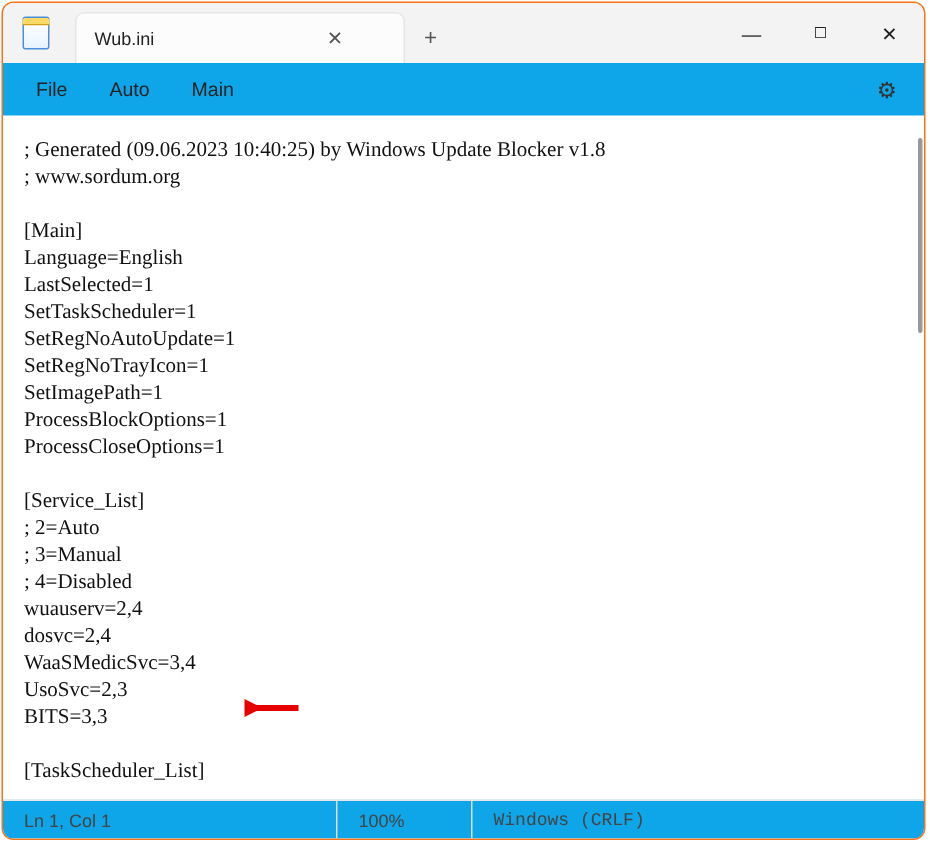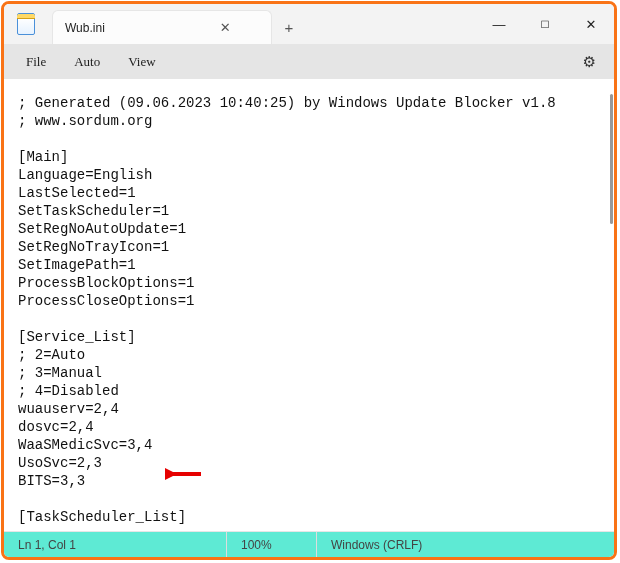--- a/index.html
+++ b/index.html
@@ -10,21 +10,21 @@
     body {
       font-family: "Segoe UI", Tahoma, sans-serif;
       background: #fff;
       width: 620px;
       height: 563px;
       overflow: hidden;
     }
     .window {
       width: 616px;
       height: 559px;
-      border: 3px solid #f97316;
+      border: 1px solid #f97316;
       border-radius: 8px;
       overflow: hidden;
       background: #fff;
       display: flex;
       flex-direction: column;
       margin: 1px;
     }
     .titlebar {
       height: 40px;
       background: #f3f3f3;
@@ -98,27 +98,26 @@
       display: flex;
       align-items: center;
       justify-content: center;
       color: #222;
     }
     .wc-min { font-size: 13px; }
     .wc-max { font-size: 10px; }
     .wc-close { font-size: 13px; }
     .menubar {
       height: 36px;
-      background: #e5e5e5;
+      background: #0ea5e9;
       display: flex;
       align-items: center;
       padding: 0 12px;
       gap: 8px;
       border-bottom: 1px solid #fff;
-      font-family: Liberation Serif, serif;
     }
     .menu-item {
       font-size: 13px;
       color: #222;
       padding: 4px 10px;
       border-radius: 4px;
     }
     .menubar-spacer { flex: 1; }
     .gear {
       font-size: 15px;
@@ -128,21 +127,21 @@
     .content-wrap {
       flex: 1;
       display: flex;
       overflow: hidden;
       background: #fff;
       position: relative;
     }
     .content {
       flex: 1;
       padding: 14px 12px 10px 14px;
-      font-family: Liberation Mono, monospace;
+      font-family: Liberation Serif, serif;
       font-size: 14px;
       line-height: 18px;
       color: #111;
       white-space: pre;
       overflow: hidden;
     }
     .scrollbar {
       width: 6px;
       background: transparent;
       display: flex;
@@ -157,40 +156,40 @@
       border-radius: 2px;
     }
     .arrow {
       position: absolute;
       left: 161px;
       top: 384px;
       pointer-events: none;
     }
     .statusbar {
       height: 26px;
-      background: #5eead4;
+      background: #0ea5e9;
       border-top: 1px solid #e6e6e6;
       display: flex;
       align-items: center;
       font-size: 12px;
       color: #444;
     }
     .status-cell {
       padding: 0 14px;
       border-left: 1px solid #ddd;
       height: 100%;
       display: flex;
       align-items: center;
     }
     .status-cell:first-child {
       border-left: none;
       flex: 0 0 222px;
     }
     .status-zoom { flex: 0 0 90px; }
-    .status-eol { flex: 0 0 140px; }
+    .status-eol { flex: 0 0 140px; font-family: Liberation Mono, monospace; }
     .status-enc { flex: 1; }
   </style>
 </head>
 <body>
 
 <div class="window">
 
   <div class="titlebar">
     <div class="app-icon">
       <div class="notepad-icon"></div>
@@ -212,21 +211,21 @@
       </div>
       <div class="wc-btn wc-close">
         <span>✕</span>
       </div>
     </div>
   </div>
 
   <div class="menubar">
     <div class="menu-item">File</div>
     <div class="menu-item">Auto</div>
-    <div class="menu-item">View</div>
+    <div class="menu-item">Main</div>
     <div class="menubar-spacer"></div>
     <div class="gear">
       <span>⚙</span>
     </div>
   </div>
 
   <div class="content-wrap">
     <div class="content" id="content">; Generated (09.06.2023 10:40:25) by Windows Update Blocker v1.8
 ; www.sordum.org
 

